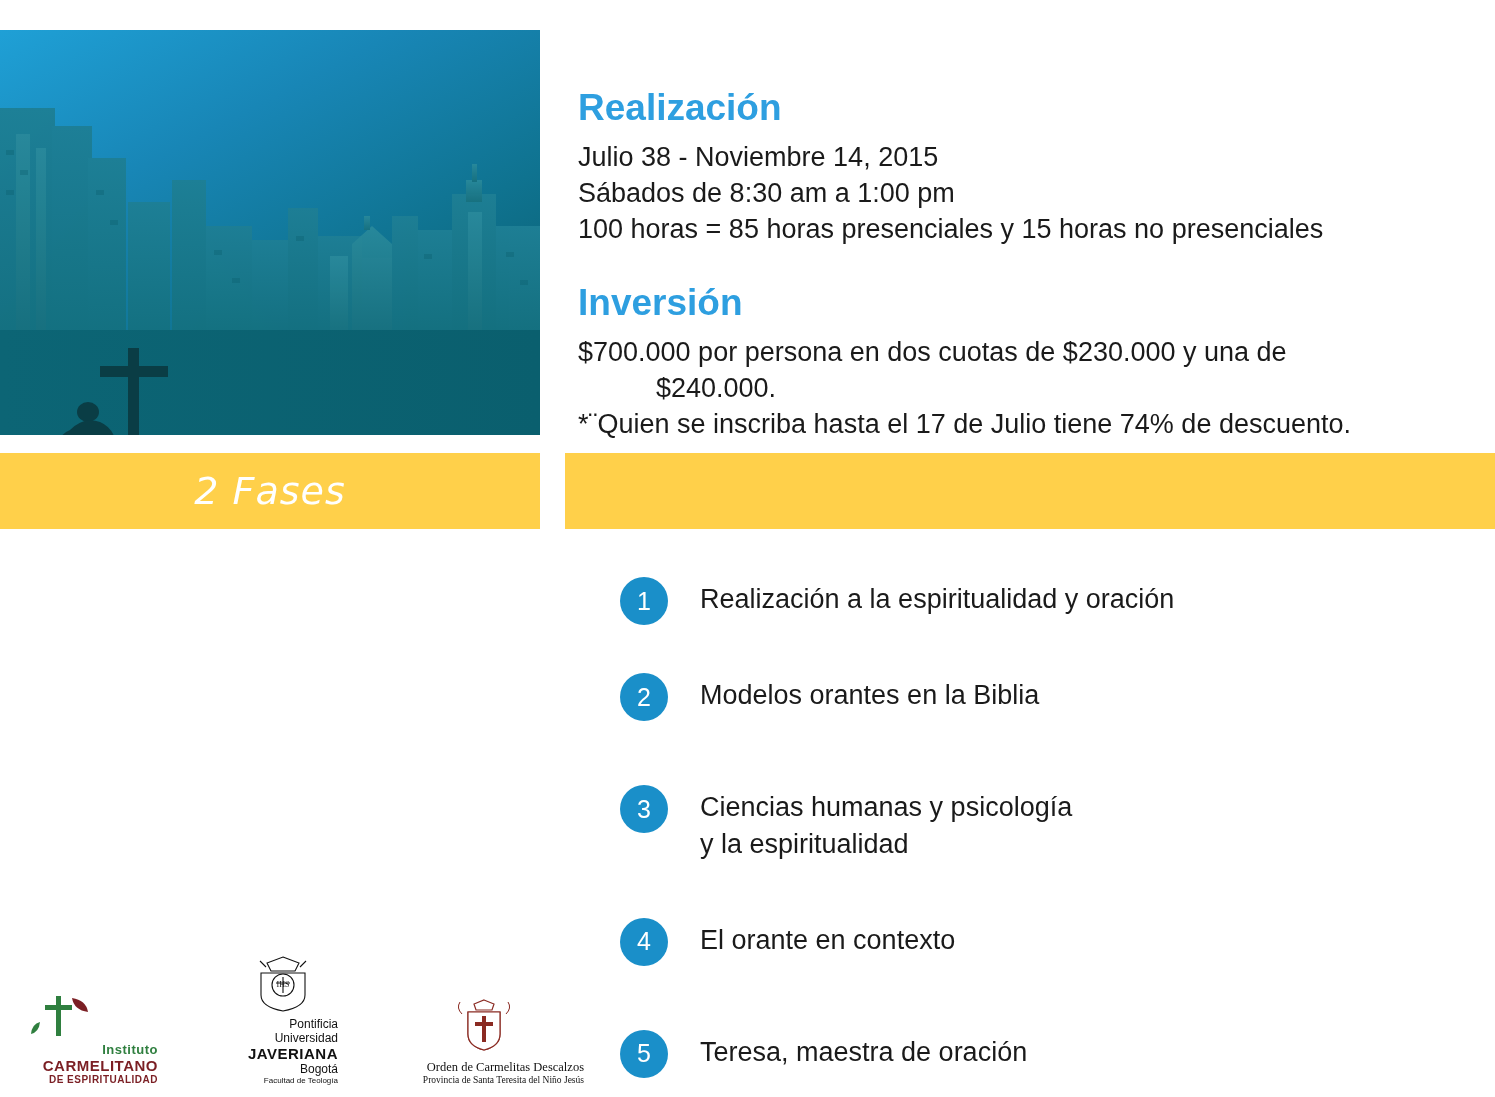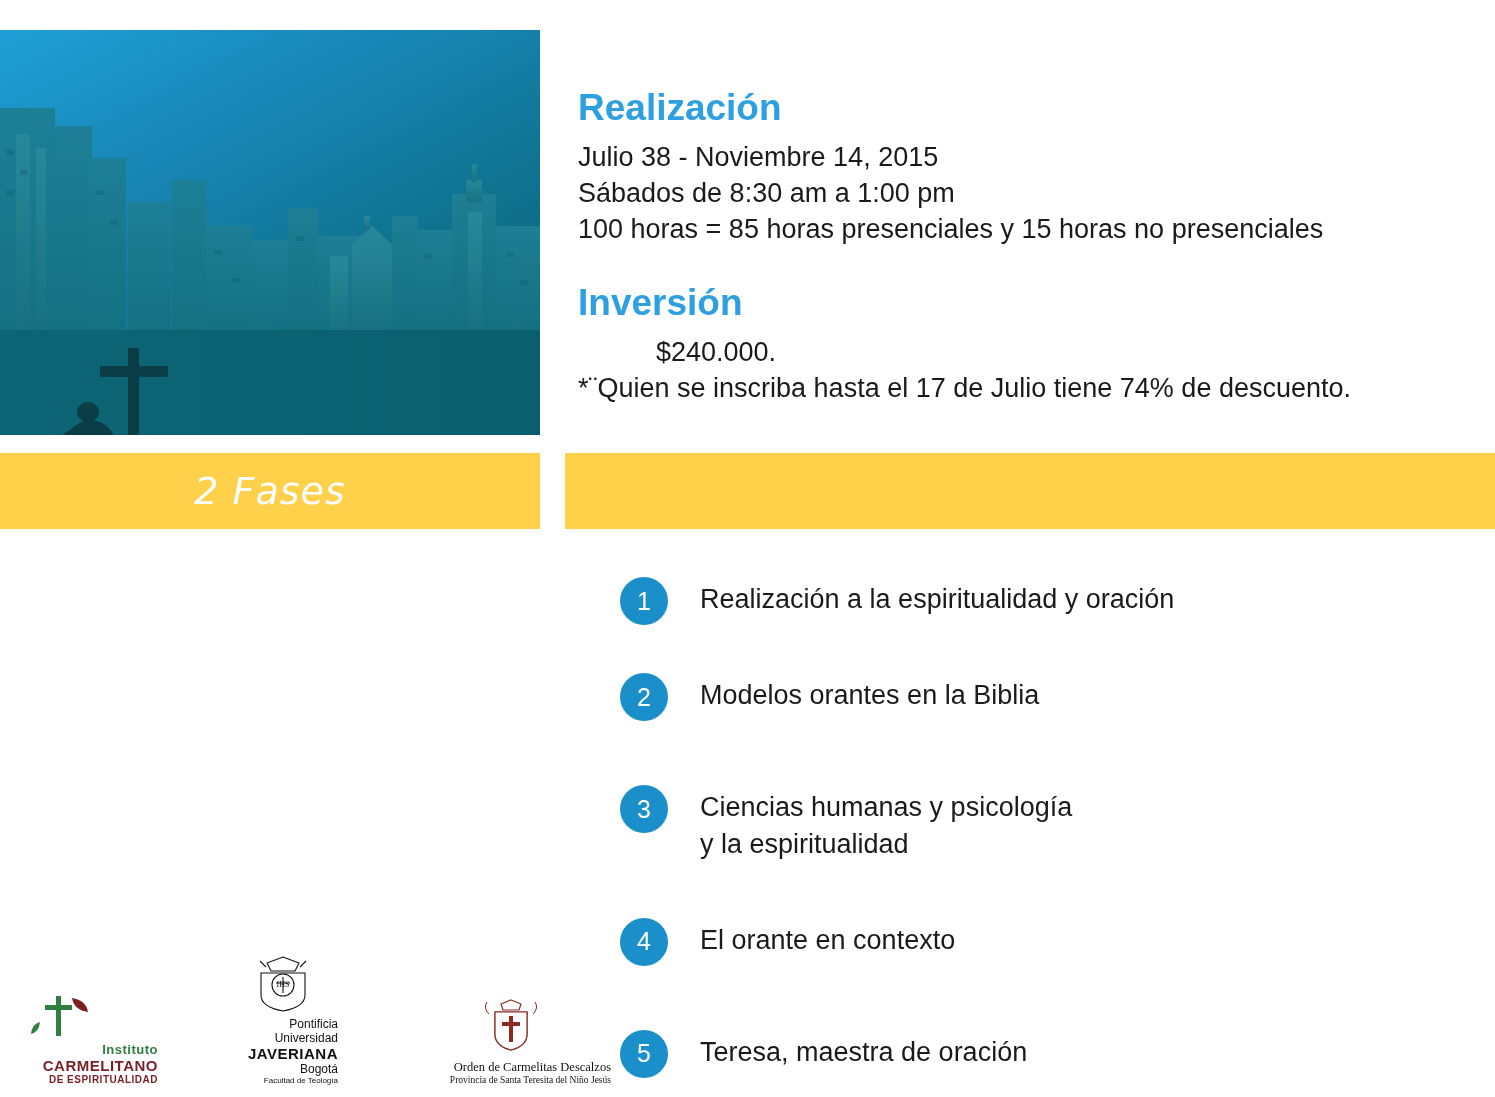--- a/index.html
+++ b/index.html
@@ -140,21 +140,21 @@
     bottom: 12px;
     width: 560px;
     height: 110px;
   }
   .logo {
     position: absolute;
     bottom: 0;
   }
   .logo-1 { left: 8px;  width: 130px; }
   .logo-2 { left: 208px; width: 110px; }
-  .logo-3 { left: 391px; width: 200px; }
+  .logo-3 { left: 364px; width: 200px; }
 
   .logo-cap {
     text-align: right;
     color: #1b4f2a;
     font-family: "Liberation Sans", sans-serif;
   }
   .l1-name { font-size: 13px; color: #2f7f3f; font-weight: bold; letter-spacing: .5px;}
   .l1-sub1 { font-size: 15px; color: #7b1f24; font-weight: bold; letter-spacing: .5px; margin-left: 13px;}
   .l1-sub2 { font-size: 10px; color: #7b1f24; font-weight: bold; letter-spacing: .5px;}
 
@@ -257,20 +257,21 @@
 <div class="right-col">
 
   <h1 class="heading">Realización</h1>
   <p class="body-line">Julio 38 - Noviembre 14, 2015</p>
   <p class="body-line">Sábados de 8:30 am a 1:00 pm</p>
   <p class="body-line">100 horas = 85 horas presenciales y 15 horas no presenciales</p>
 
   <div class="block-gap"></div>
 
   <h1 class="heading">Inversión</h1>
+  <p class="body-line">$700.000 por persona en dos cuotas de $230.000 y una de</p>
   <p class="indent-line">$240.000.</p>
   <p class="body-line">*¨Quien se inscriba hasta el 17 de Julio tiene 74% de descuento.</p>
 
 </div>
 
 <div class="phase-list">
 
   <div class="phase-row r1">
     <div class="phase-num">1</div>
     <div class="phase-text">Realización a la espiritualidad y oración</div>

